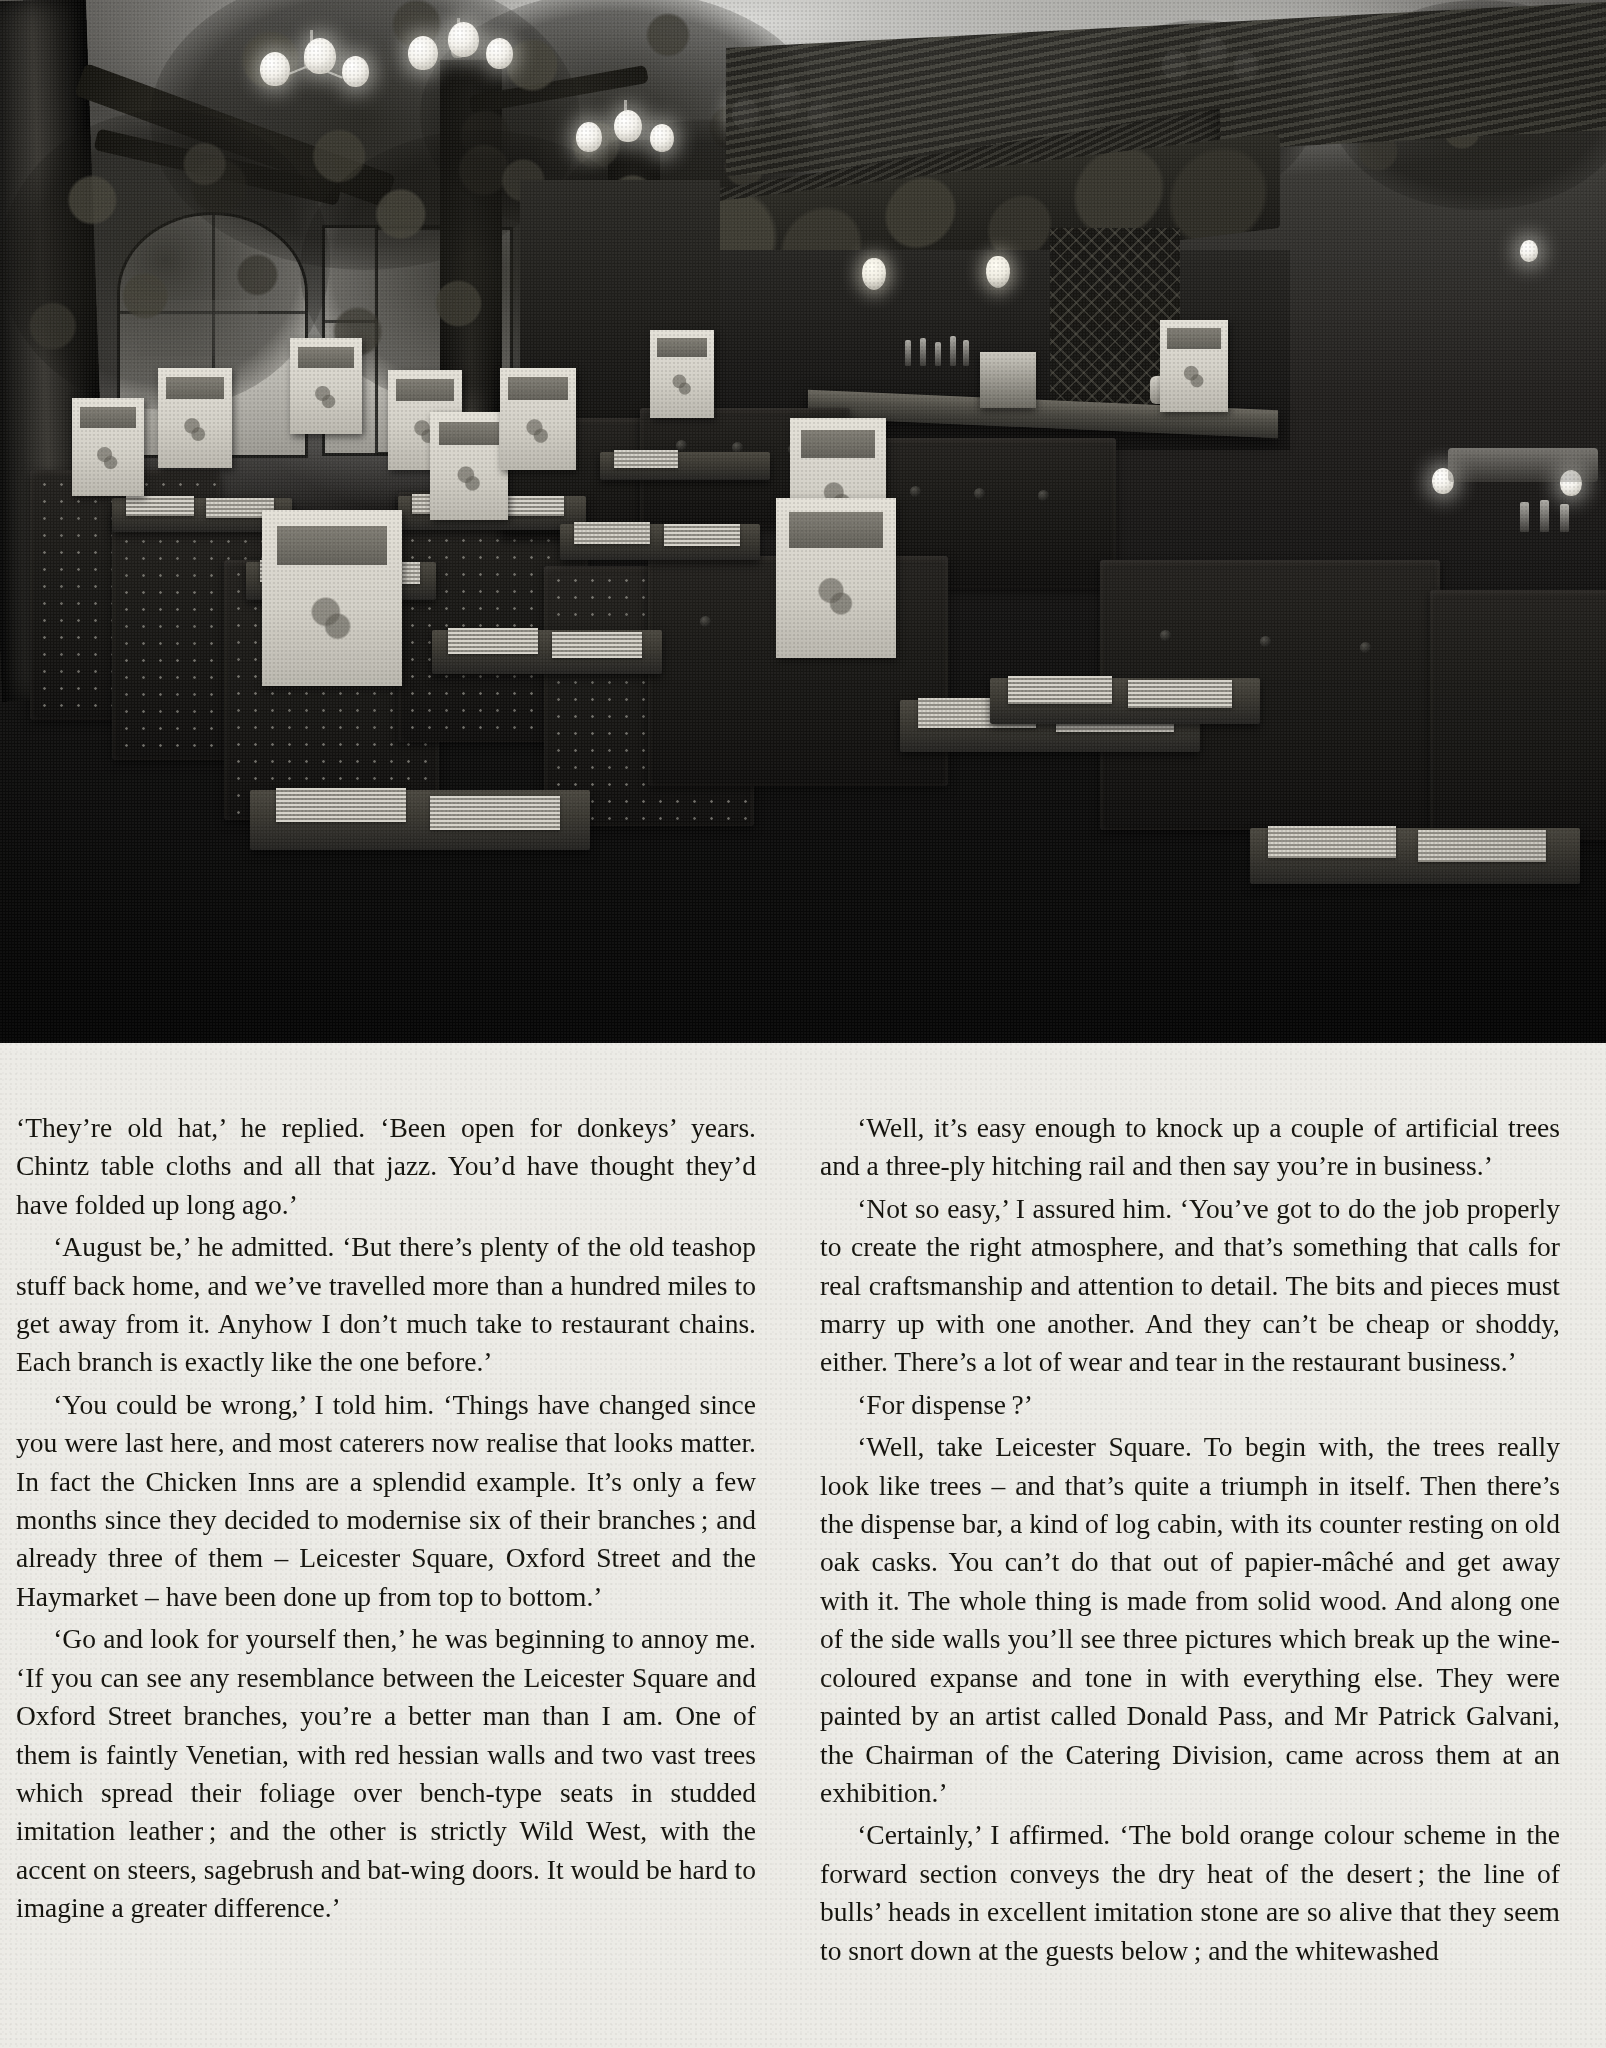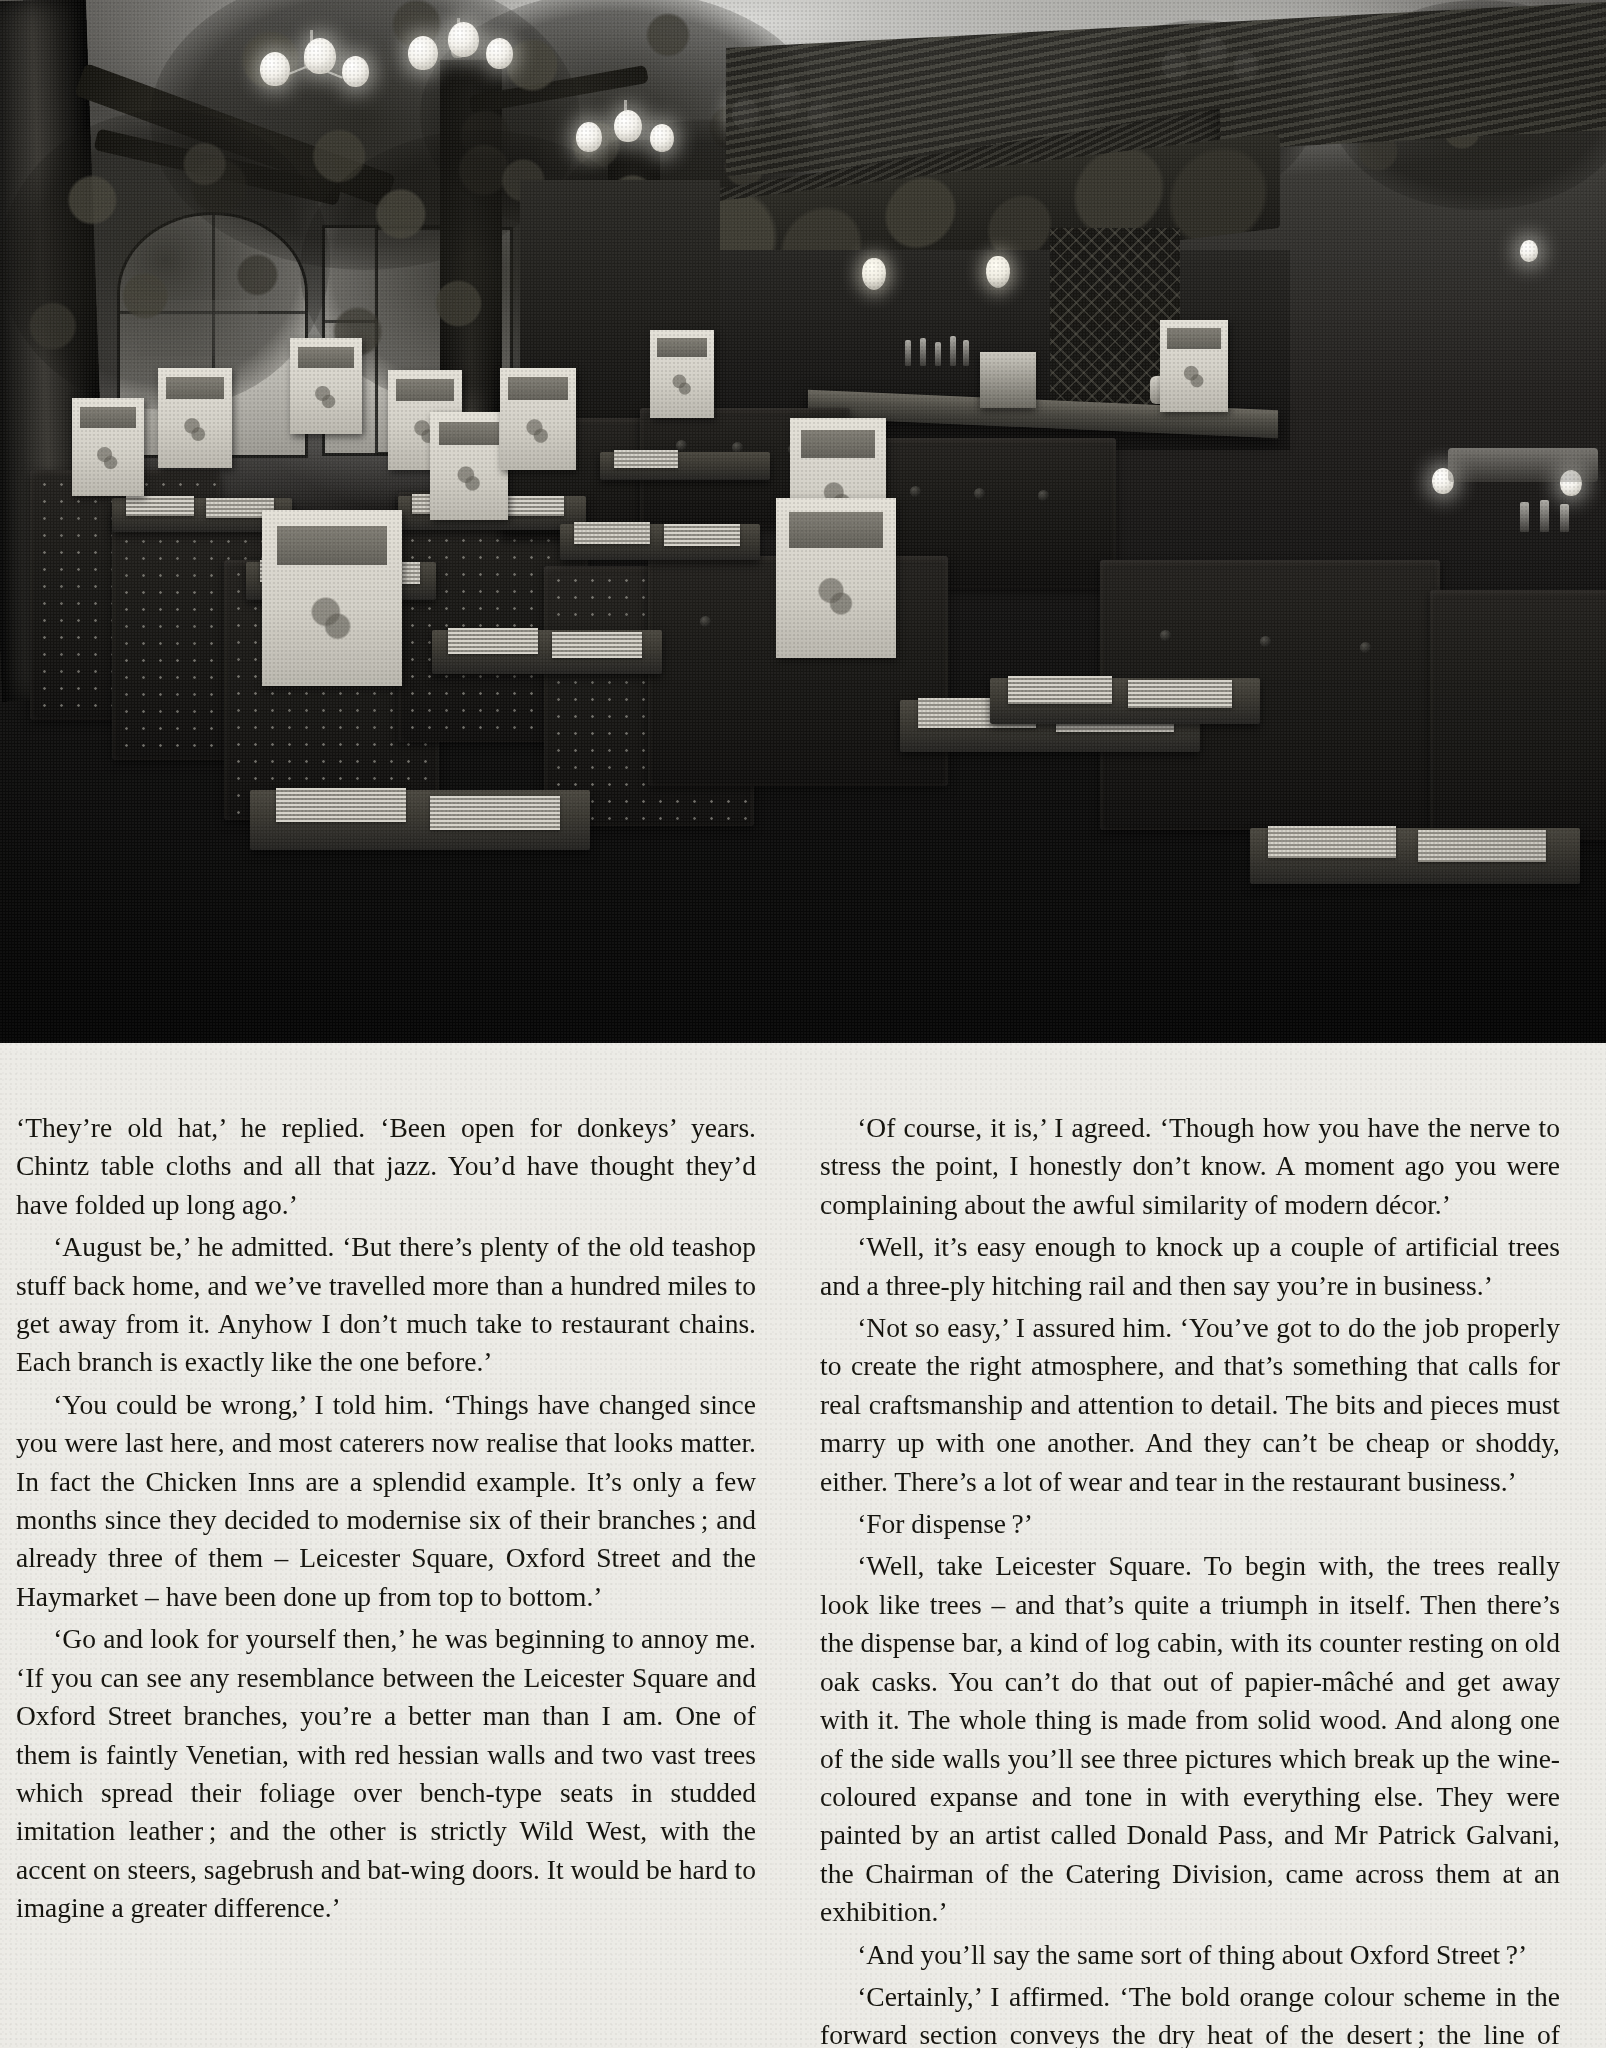--- a/index.html
+++ b/index.html
@@ -522,25 +522,23 @@
 
       <div class="column">
         <p class="flush">‘They’re old hat,’ he replied. ‘Been open for donkeys’ years. Chintz table cloths and all that jazz. You’d have thought they’d have folded up long ago.’</p>
         <p class="indent">‘August be,’ he admitted. ‘But there’s plenty of the old teashop stuff back home, and we’ve travelled more than a hundred miles to get away from it. Anyhow I don’t much take to restaurant chains. Each branch is exactly like the one before.’</p>
         <p class="indent">‘You could be wrong,’ I told him. ‘Things have changed since you were last here, and most caterers now realise that looks matter. In fact the Chicken Inns are a splendid example. It’s only a few months since they decided to modernise six of their branches ; and already three of them – Leicester Square, Oxford Street and the Haymarket – have been done up from top to bottom.’</p>
         <p class="indent">‘Go and look for yourself then,’ he was beginning to annoy me. ‘If you can see any resemblance between the Leicester Square and Oxford Street branches, you’re a better man than I am. One of them is faintly Venetian, with red hessian walls and two vast trees which spread their foliage over bench-type seats in studded imitation leather ; and the other is strictly Wild West, with the accent on steers, sagebrush and bat-wing doors. It would be hard to imagine a greater difference.’</p>
 
       </div>
 
       <div class="column">
-        <p class="indent">‘Of course, it is,’ I agreed. ‘Though how you have the nerve to stress the point, I honestly don’t know. A moment ago you were complaining about the awful similarity of modern décor.’</p>
         <p class="indent">‘Well, it’s easy enough to knock up a couple of artificial trees and a three-ply hitching rail and then say you’re in business.’</p>
         <p class="indent">‘Not so easy,’ I assured him. ‘You’ve got to do the job properly to create the right atmosphere, and that’s something that calls for real craftsmanship and attention to detail. The bits and pieces must marry up with one another. And they can’t be cheap or shoddy, either. There’s a lot of wear and tear in the restaurant business.’</p>
         <p class="indent">‘For dispense ?’</p>
         <p class="indent">‘Well, take Leicester Square. To begin with, the trees really look like trees – and that’s quite a triumph in itself. Then there’s the dispense bar, a kind of log cabin, with its counter resting on old oak casks. You can’t do that out of papier-mâché and get away with it. The whole thing is made from solid wood. And along one of the side walls you’ll see three pictures which break up the wine-coloured expanse and tone in with everything else. They were painted by an artist called Donald Pass, and Mr Patrick Galvani, the Chairman of the Catering Division, came across them at an exhibition.’</p>
-        <p class="indent">‘And you’ll say the same sort of thing about Oxford Street ?’</p>
         <p class="indent">‘Certainly,’ I affirmed. ‘The bold orange colour scheme in the forward section conveys the dry heat of the desert ; the line of bulls’ heads in excellent imitation stone are so alive that they seem to snort down at the guests below ; and the whitewashed</p>
       </div>
 
     </div>
   </div>
 
 </div>
 
 </body></html>

